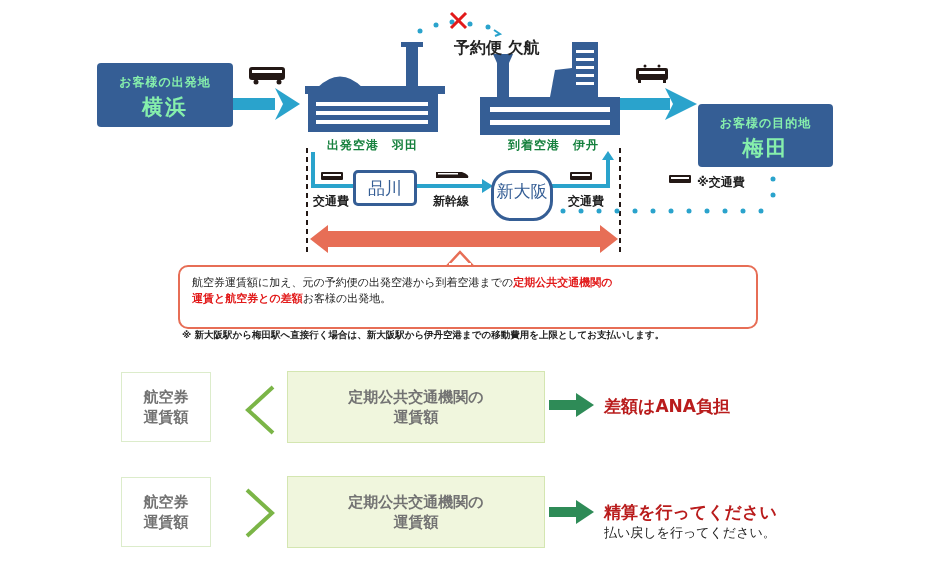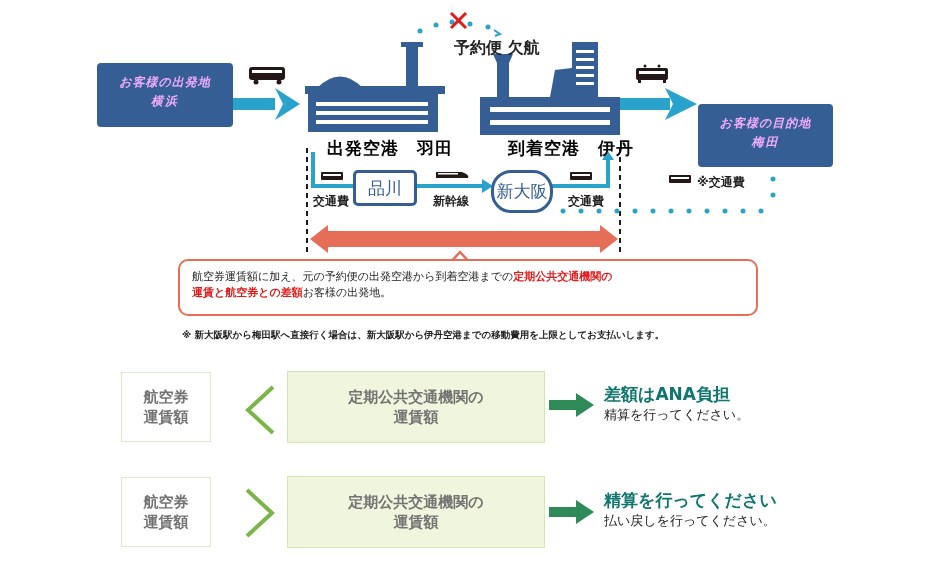--- a/index.html
+++ b/index.html
@@ -1,31 +1,31 @@
 <!DOCTYPE html>
 <html><head>
 <meta charset="utf-8">
 <style>
   * { margin:0; padding:0; box-sizing:border-box; }
   body { width:930px; height:575px; background:#ffffff; position:relative; overflow:hidden;
          font-family:"DejaVu Sans", sans-serif; color:#222; }
   .abs { position:absolute; }
-  .navy-box { background:#355e95; border-radius:4px; color:#f0abfc; text-align:center; font-weight:bold;font-style:italic; }
+  .navy-box { background:#355e95; border-radius:4px; color:#86efac; text-align:center; font-weight:bold; }
   .navy-box .sub { font-size:12px; letter-spacing:1px; }
-  .navy-box .main { font-size:12px; letter-spacing:2px; margin-top:2px; }
-  .airport-label { color:#000000; font-size:17px; font-weight:bold; letter-spacing:1px;text-align:center; }
+  .navy-box .main { font-size:21px; letter-spacing:2px; margin-top:2px; }
+  .airport-label { color:#15803d; font-size:12px; font-weight:bold; letter-spacing:1px;text-align:center; }
   .station { border:3px solid #355e95; border-radius:5px; background:#fff; color:#355e95;
              font-size:17px; text-align:center; }
   .small-label { font-size:12px; color:#222; font-weight:bold; }
   .callout { border:2.5px solid #e76e56; border-radius:10px; background:#fff; font-size:11px; line-height:16px; padding:8px 12px; }
   .callout .red { color:#e21a1a; font-weight:bold; }
   .note { font-size:9.5px; font-weight:bold; color:#222; }
   .cmp-box { border:1.5px solid #dceccb; text-align:center; color:#737373; font-weight:bold; font-size:15px; line-height:20px; display:flex; flex-direction:column; justify-content:center; }
   .cmp-box.fill { background:#f0f6dd; border-color:#d4e6b1; }
-  .result-title { color:#0f766e; font-weight:bold; font-size:17px; }
+  .result-title { color:#b91c1c; font-weight:bold; font-size:17px;margin-top:12px; }
   .result-sub { font-size:13px; color:#222; }
 </style>
 </head>
 <body>
 
 <svg class="abs" style="left:0;top:0" width="930" height="575">
 
   <g>
     <rect x="233" y="98" width="42" height="12" fill="#2aa3cc"></rect>
     <polygon points="275,88 300,104 275,120 283,104" fill="#2aa3cc"></polygon>
@@ -154,32 +154,32 @@
   <div class="sub">お客様の目的地</div>
   <div class="main">梅田</div>
 </div>
 
 <div class="abs" style="left:430px;top:38px;font-size:16px;font-weight:bold;margin-left:24px;">予約便 欠航</div>
 
 <div class="abs airport-label" style="left:327px;top:137px;">出発空港　羽田</div>
 <div class="abs airport-label" style="left:500px;top:137px;margin-left:8px;">到着空港　伊丹</div>
 
 <div class="abs station" style="left:353px;top:170px;width:64px;height:36px;line-height:30px;">品川</div>
-<div class="abs station" style="left:491px;top:170px;width:62px;height:43px;line-height:37px;border-radius:20px;">新大阪</div>
+<div class="abs station" style="left:491px;top:170px;width:62px;height:51px;line-height:37px;border-radius:20px;">新大阪</div>
 
 <div class="abs small-label" style="left:313px;top:193px;">交通費</div>
 <div class="abs small-label" style="left:433px;top:193px;">新幹線</div>
 <div class="abs small-label" style="left:568px;top:193px;">交通費</div>
 <div class="abs small-label" style="left:697px;top:174px;">※交通費</div>
 
 <svg class="abs" style="left:445px;top:250px" width="30" height="16">
   <polygon points="3,15 15,2 27,15" fill="#fff" stroke="#e76e56" stroke-width="2.5"></polygon>
   <rect x="4" y="13" width="22" height="4" fill="#fff"></rect>
 </svg>
-<div class="abs callout" style="left:178px;top:259px;width:580px;height:57px;">
+<div class="abs callout" style="left:178px;top:265px;width:580px;height:64px;">
   <div>
     <span>航空券運賃額に加え、元の予約便の出発空港から到着空港までの</span><span class="red">定期公共交通機関の</span>
   </div>
   <div>
     <span class="red">運賃と航空券との差額</span><span>お客様の出発地。</span>
   </div>
 </div>
 
 <div class="abs note" style="left:182px;top:329px;">※ 新大阪駅から梅田駅へ直接行く場合は、新大阪駅から伊丹空港までの移動費用を上限としてお支払いします。</div>
 
@@ -193,21 +193,20 @@
 <div class="abs cmp-box fill" style="left:287px;top:371px;width:258px;height:72px;">
   <div>定期公共交通機関の</div>
   <div>運賃額</div>
 </div>
 <svg class="abs" style="left:548px;top:392px" width="48" height="26">
   <rect x="1" y="8" width="28" height="10" fill="#2e8b57"></rect>
   <polygon points="28,1 46,13 28,25" fill="#2e8b57"></polygon>
 </svg>
 <div class="abs" style="left:604px;top:383px;">
   <div class="result-title">差額はANA負担</div>
-  <div class="result-sub">精算を行ってください。</div>
 </div>
 
 <div class="abs cmp-box" style="left:121px;top:477px;width:90px;height:70px;">
   <div>航空券</div>
   <div>運賃額</div>
 </div>
 <svg class="abs" style="left:243px;top:487px" width="34" height="52">
   <polyline points="4,3 29,26 4,49" fill="none" stroke="#7bb547" stroke-width="4"></polyline>
 </svg>
 <div class="abs cmp-box fill" style="left:287px;top:476px;width:258px;height:72px;">

